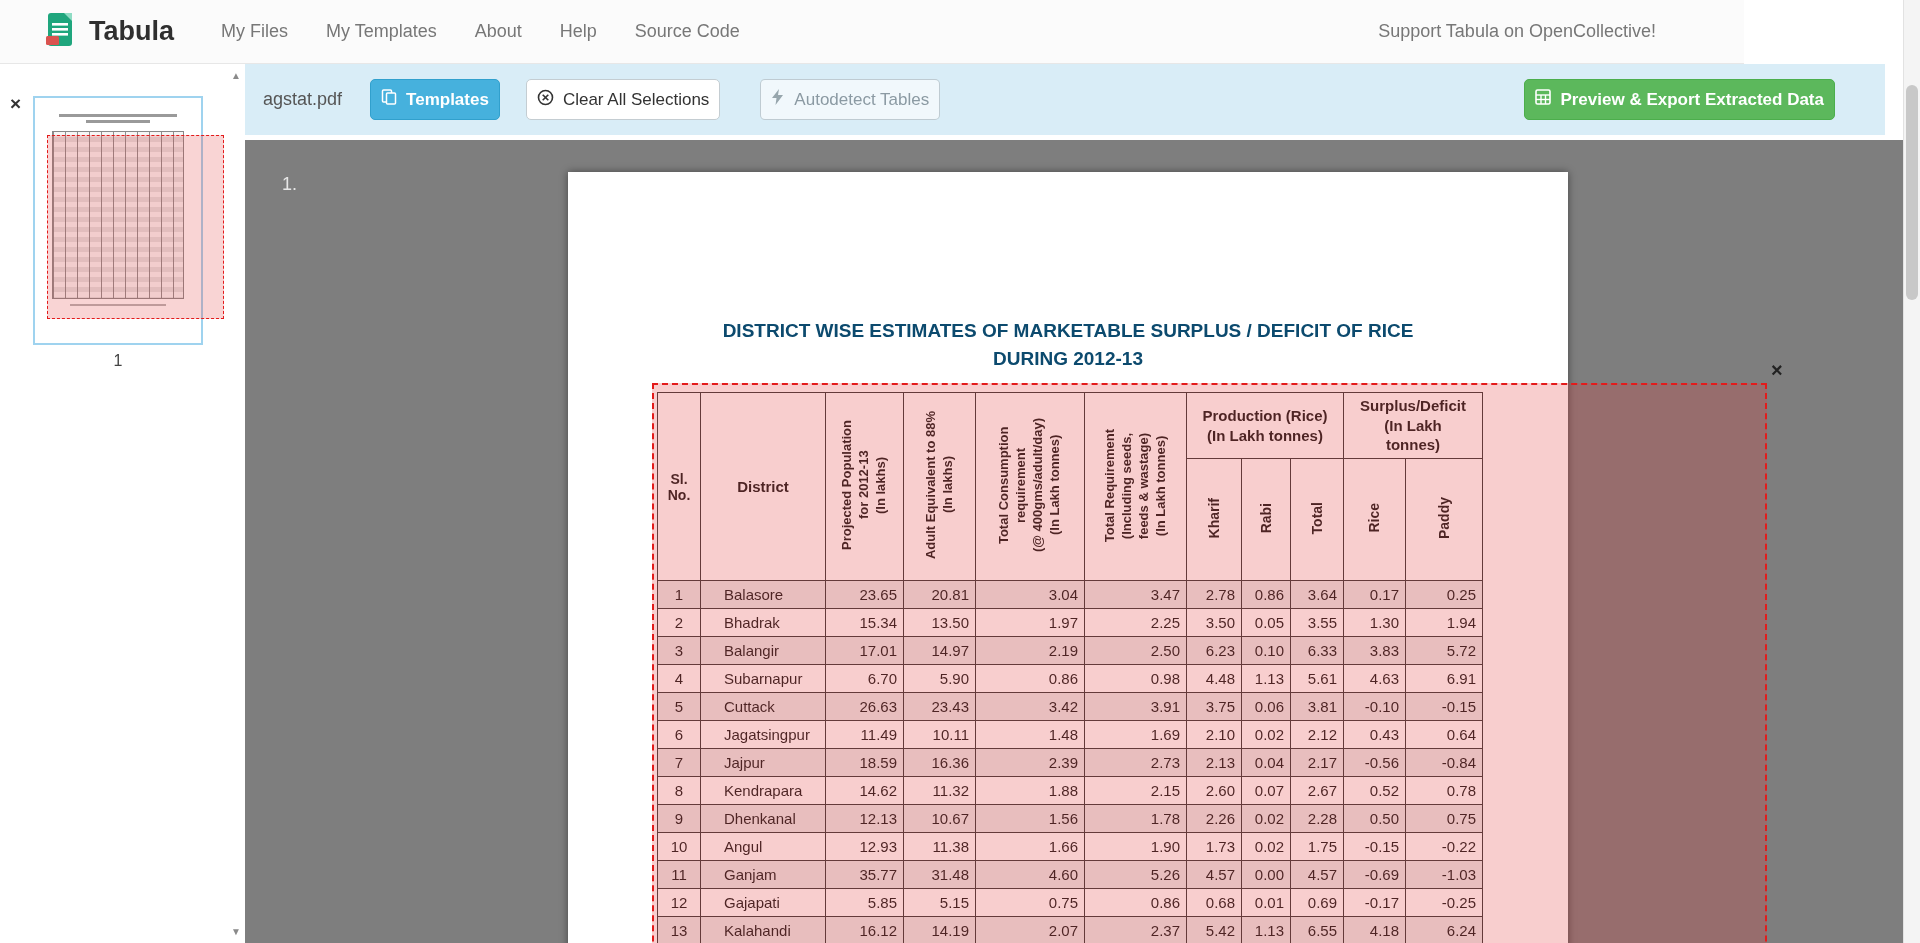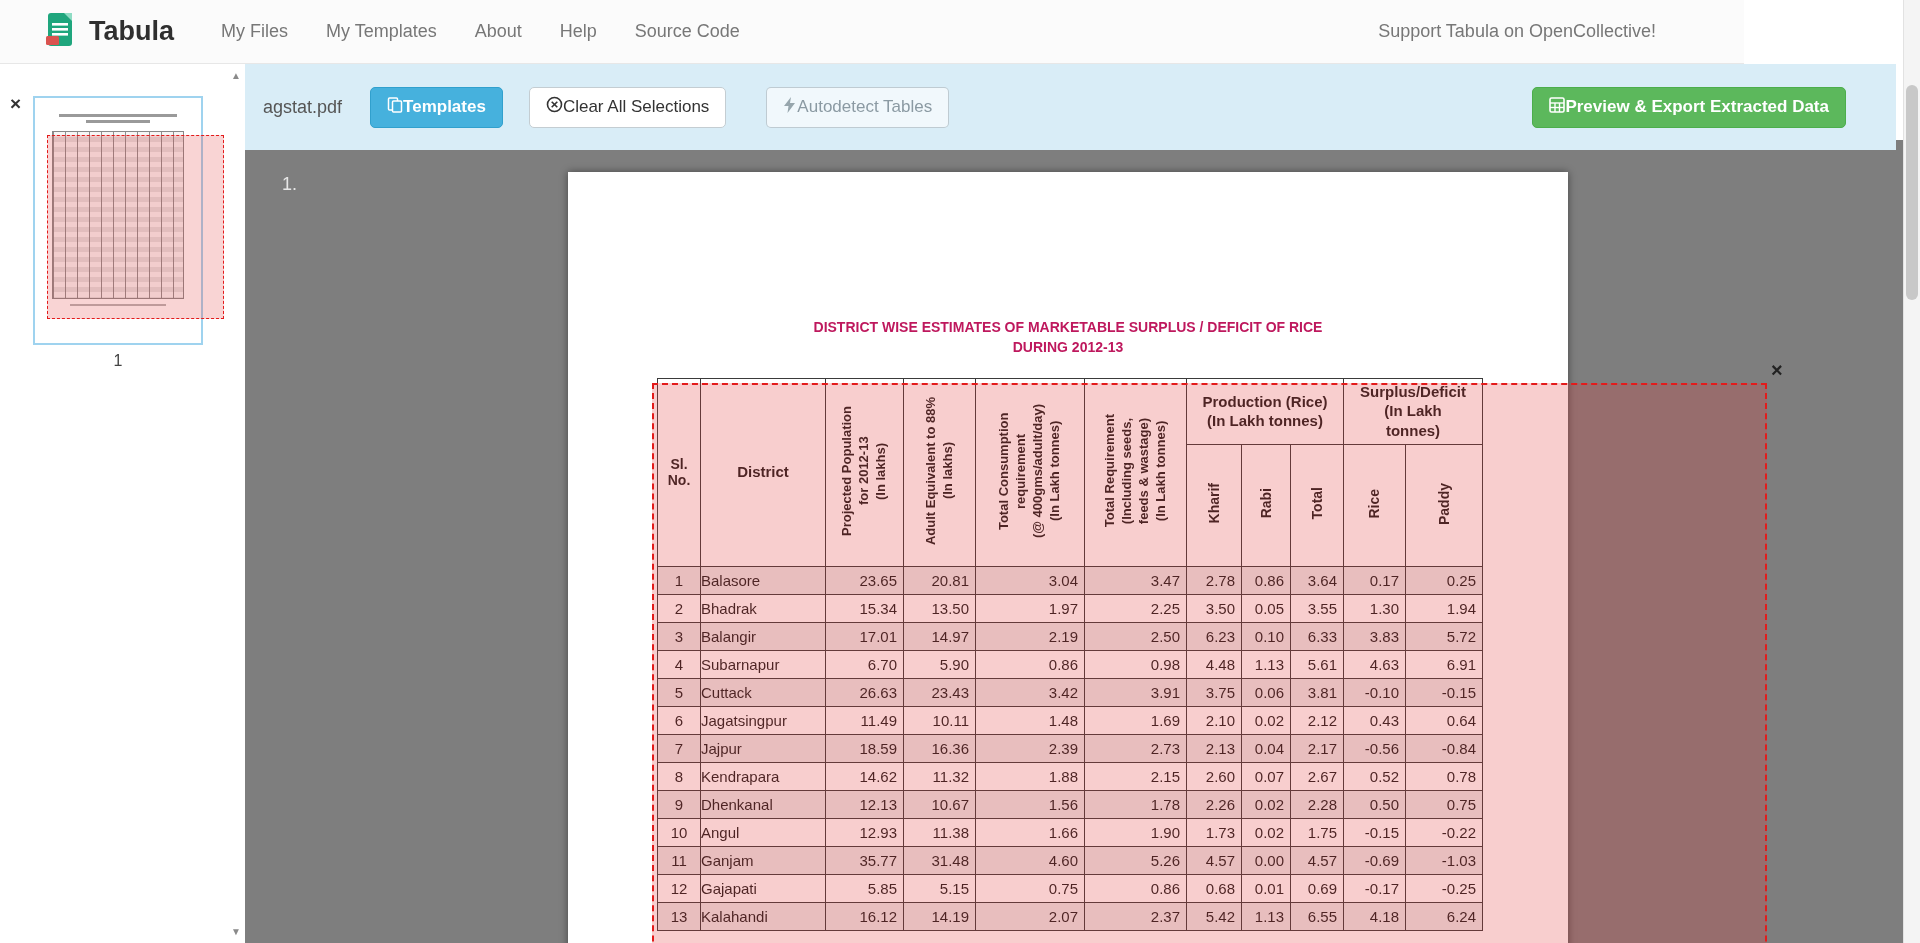--- a/index.html
+++ b/index.html
@@ -10,25 +10,25 @@
   .navbar { position:absolute; top:0; left:0; width:1744px; height:64px;
             background:#fbfbfb; border-bottom:1px solid #e7e7e7;
             display:flex; align-items:center; z-index:20; }
   .brand { display:flex; align-items:center; gap:10px; margin-left:42px; cursor:pointer; }
   .brand-text { font-size:27px; font-weight:bold; color:#2f2f2f; }
   .nav-links { display:flex; align-items:center; margin-left:28px;text-align:center; }
   .nav-link { font-size:18px; color:#777; padding:0 19px; cursor:pointer; white-space:nowrap; }
   .nav-right { margin-left:auto; margin-right:88px; font-size:18px; color:#777; cursor:pointer; }
 
   
-  .toolbar { position:absolute; top:64px; left:245px; right:24px; height:86px;
+  .toolbar { position:absolute; top:64px; left:245px; right:35px; height:71px;
              background:#d9edf7; display:flex; align-items:center; z-index:15; }
   .filename { font-size:18px; color:#555; margin:0 28px 0 18px; }
   .btn { height:41px; border-radius:5px; font-size:17px; display:inline-flex;
-         align-items:center; padding:0 16px; cursor:pointer;
+         align-items:center; gap:9px; padding:0 10px; cursor:pointer;
          border:1px solid transparent; white-space:nowrap; }
   .btn-templates { background:#46b1dd; border-color:#31a0cd; color:#fff; font-weight:bold; }
   .btn-clear { background:#fff; border-color:#c4cdd2; color:#333; margin-left:26px; }
   .btn-autodetect { background:rgba(255,255,255,.62); border-color:rgba(150,165,175,.55);
                     color:#8b9aa3; margin-left:40px; cursor:default; }
   .btn-export { background:#5cb85c; border-color:#4cae4c; color:#fff; font-weight:bold;
                 margin-left:auto; margin-right:50px; }
 
   
   .sidebar { position:absolute; top:64px; left:0; width:245px; bottom:0;
@@ -52,40 +52,40 @@
                    font-size:16px; color:#444; }
   .sb-arrow { position:absolute; right:4px; font-size:10px; color:#8a8a8a; cursor:pointer; }
   .sb-arrow.up { top:6px; } .sb-arrow.down { bottom:6px; }
 
   
   .pdf-area { position:absolute; top:140px; left:245px; right:17px; bottom:0;
               background:#7e7e7e; overflow:hidden; }
   .page-label { position:absolute; left:37px; top:34px; font-size:18px; color:#e6e6e6; }
   .pdf-page { position:absolute; left:323px; top:32px; width:1000px; height:1200px;
               background:#fff; box-shadow:0 0 8px rgba(0,0,0,.45); cursor:crosshair; }
-  .doc-title { padding-top:145px; text-align:center; font-weight:bold; font-size:14px;
-               color:#be185d; line-height:1.45; }
+  .doc-title { padding-top:145px; text-align:center; font-weight:bold; font-size:19px;
+               color:#0c4a6e; line-height:1.45; }
 
   
   table.rice { border-collapse:collapse; table-layout:fixed; margin:20px 0 0 89px;
                width:825px; font-size:15px; color:#1d1d1d; }
   table.rice th, table.rice td { border:1px solid #3a3a3a; }
   thead tr.gr { height:66px; }
   thead tr.sub { height:122px; }
   th { font-weight:bold; vertical-align:middle; text-align:center; }
   th.pre { white-space:pre-line; font-size:15px; line-height:1.3; }
   th.sl { font-size:14px; white-space:pre-line; }
   .vt { writing-mode:vertical-rl; transform:rotate(180deg); white-space:pre-line;
         display:inline-block; font-weight:bold; font-size:13px; line-height:1.3;
         text-align:center; }
   .vt.sub { font-size:14px; }
   tbody tr { height:28px; }
   tbody tr:nth-child(odd) { background:#eaeaea; }
   td.c-sl { text-align:center; }
-  td.c-dist { text-align:left; padding-left:0; }
+  td.c-dist { text-align:left; padding-left:23px; }
   td.c-num { text-align:right; padding-right:6px; }
 
   
   .selection { position:absolute; left:407px; top:243px; width:1115px; height:930px;
                border:2px dashed #e31b1b; background:rgba(227,60,60,.25);
                z-index:5; cursor:move; }
   .selection-close { position:absolute; left:1526px; top:220px; font-size:20px;
                      font-weight:bold; color:#222; z-index:6; cursor:pointer; line-height:1; }
 
   

